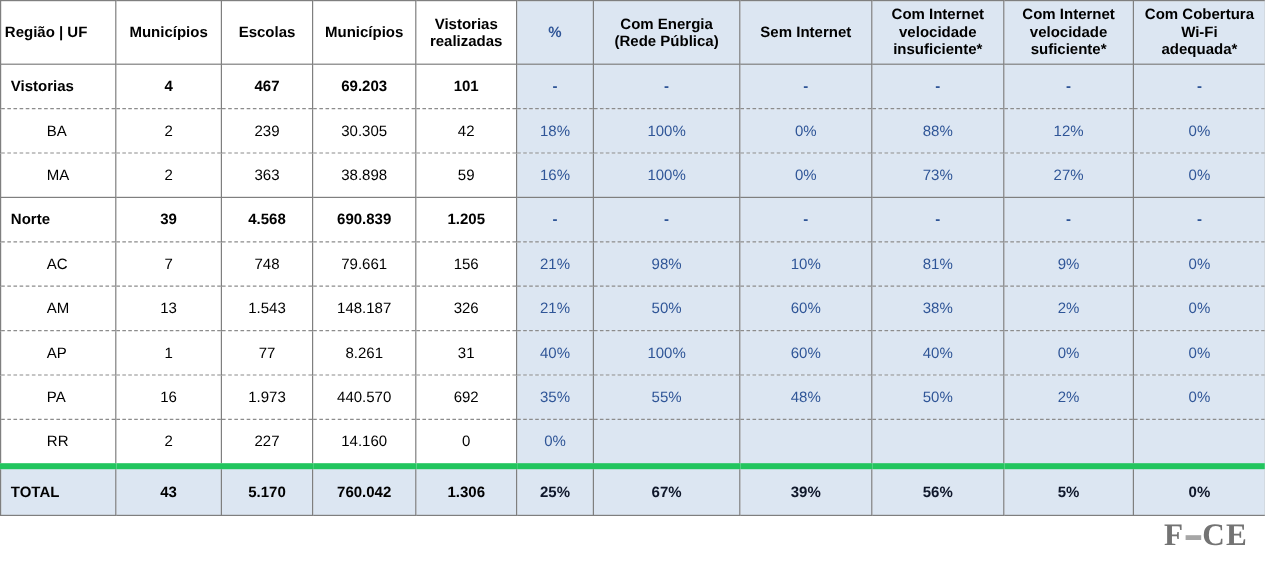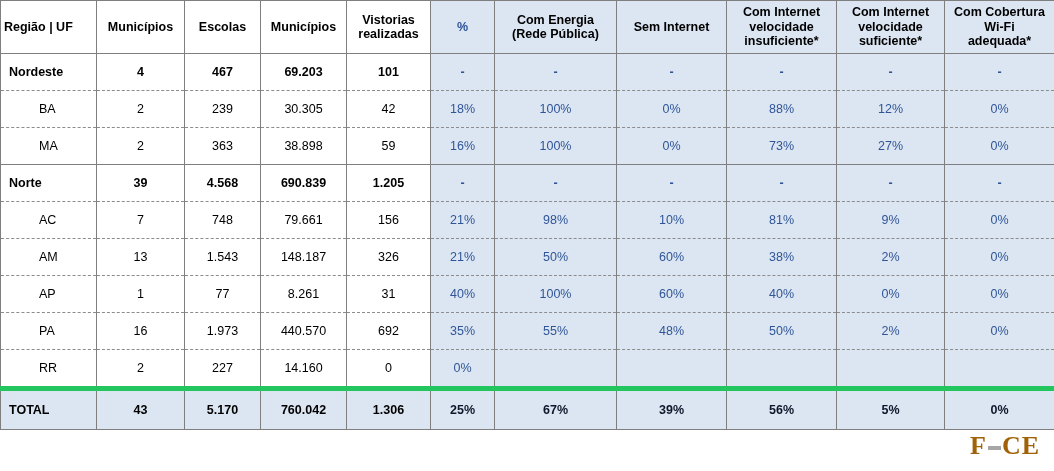--- a/index.html
+++ b/index.html
@@ -120,21 +120,21 @@
   col.c9 { width: 108px; }
   col.c10 { width: 110px; }
 
   .logo {
     position: absolute;
     right: 14px;
     bottom: 10px;
     font-family: "Liberation Serif", serif;
     font-size: 26px;
     letter-spacing: 1px;
-    color: #a16207;
+    color: #737373;
     font-weight: bold;
   }
   .logo .bar {
     display: inline-block;
     width: 13px;
     height: 4px;
     background: #a6a6a6;
     vertical-align: 4px;
     margin: 0 1px;
   }
@@ -167,21 +167,21 @@
         <th class="accent">%</th>
         <th class="blueband">Com Energia (Rede Pública)</th>
         <th class="blueband">Sem Internet</th>
         <th class="blueband">Com Internet velocidade insuficiente*</th>
         <th class="blueband">Com Internet velocidade suficiente*</th>
         <th class="blueband">Com Cobertura Wi-Fi adequada*</th>
       </tr>
     </thead>
     <tbody id="tbody">
         <tr class="group">
-          <td class="label dashed-bottom">Nordeste</td>
+          <td class="label dashed-bottom">Vistorias</td>
           <td class="dashed-bottom">4</td>
           <td class="dashed-bottom">467</td>
           <td class="dashed-bottom">69.203</td>
           <td class="dashed-bottom">101</td>
           <td class="pct dashed-bottom">-</td>
           <td class="blue dashed-bottom">-</td>
           <td class="blue dashed-bottom">-</td>
           <td class="blue dashed-bottom">-</td>
           <td class="blue dashed-bottom">-</td>
           <td class="blue dashed-bottom">-</td>

